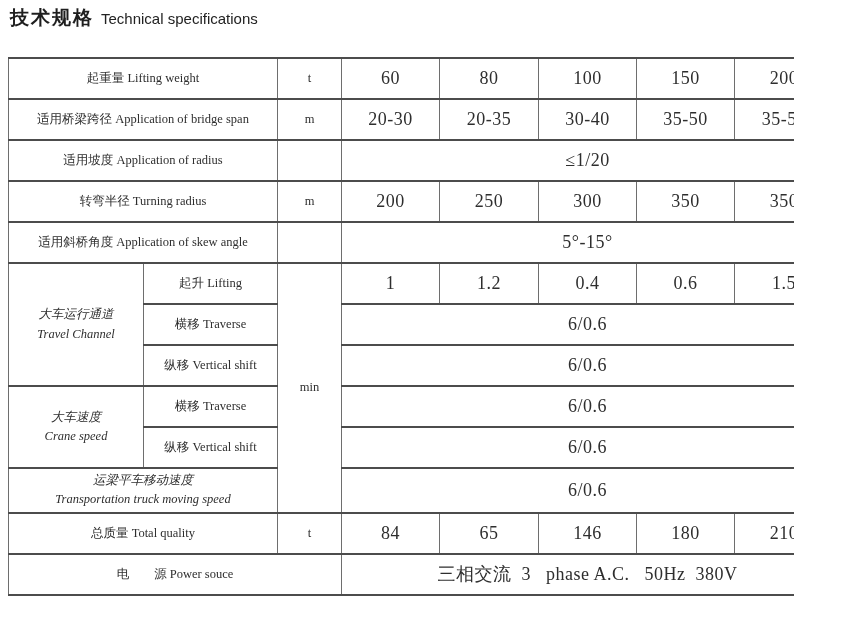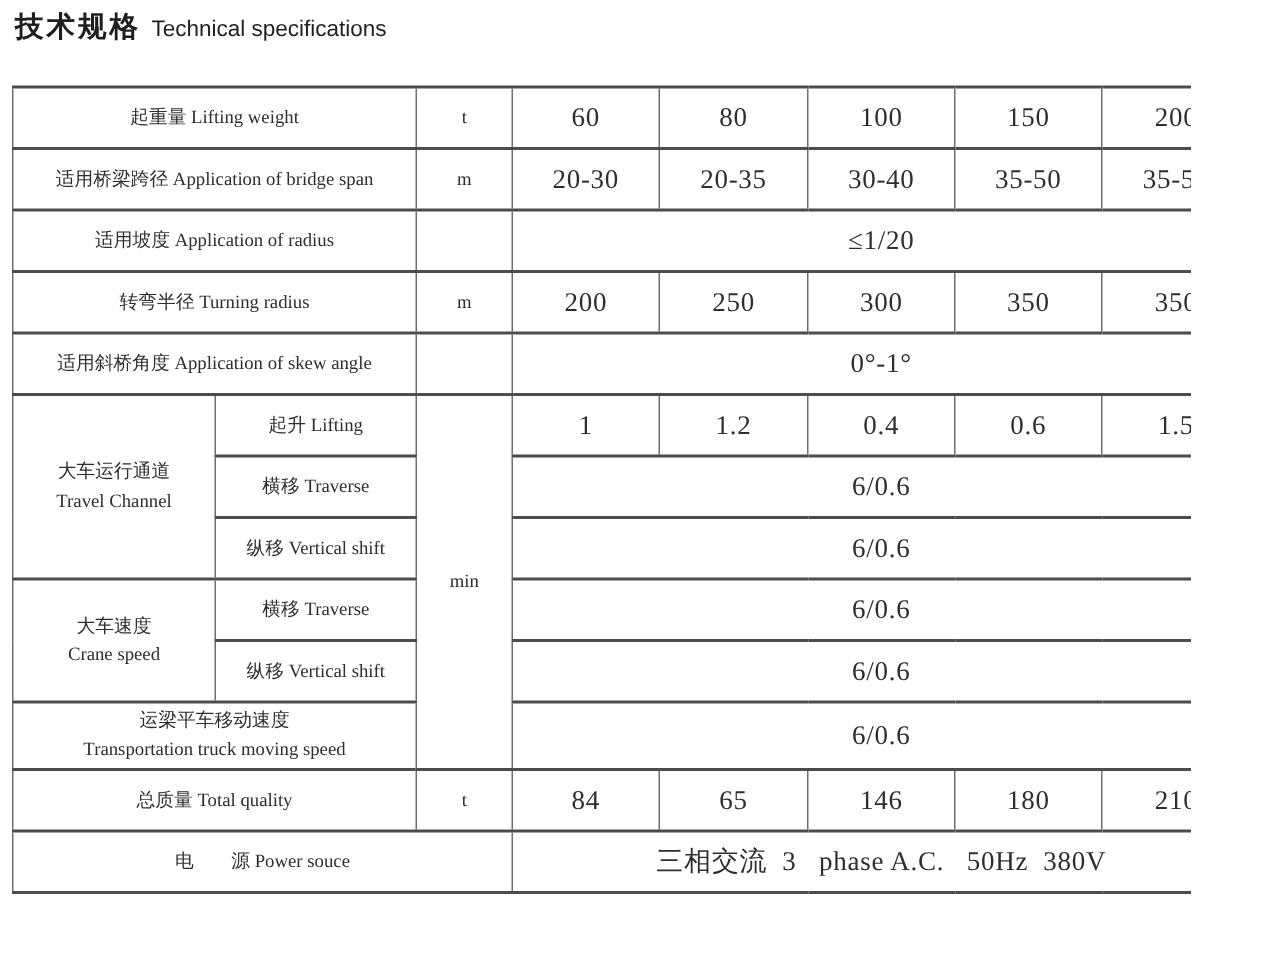--- a/index.html
+++ b/index.html
@@ -52,21 +52,21 @@
     border-bottom: 2px solid #4c4c4c;
     text-align: center;
     vertical-align: middle;
     padding: 2px 20px;
     overflow: hidden;
   }
   table.spec tr { height: 41px; }
   td.lbl { font-size: 12.5px; }
   td.unit { font-size: 12.5px; }
   td.val { font-size: 18px; letter-spacing: 0.5px; }
-  td.two-line div { line-height: 1.55; }
+  td.two-line div { line-height: 1.55; font-style: italic; }
   td.pre { white-space: pre; }
 </style>
 </head>
 <body>
 
 <div class="page">
 
   <div class="title">
     <span class="zh">技术规格</span><span class="en">Technical specifications</span>
   </div>
@@ -116,21 +116,21 @@
         <td class="val">200</td>
         <td class="val">250</td>
         <td class="val">300</td>
         <td class="val">350</td>
         <td class="val">350</td>
       </tr>
 
       <tr>
         <td colspan="2" class="lbl">适用斜桥角度 Application of skew angle</td>
         <td class="unit"></td>
-        <td colspan="5" class="val">0°-1°</td>
+        <td colspan="5" class="val">5°-15°</td>
       </tr>
 
       <tr>
         <td rowspan="3" class="lbl two-line">
           <div>大车运行通道</div>
           <div>Travel Channel</div>
         </td>
         <td class="lbl">起升 Lifting</td>
         <td rowspan="6" class="unit">min</td>
         <td class="val">1</td>

